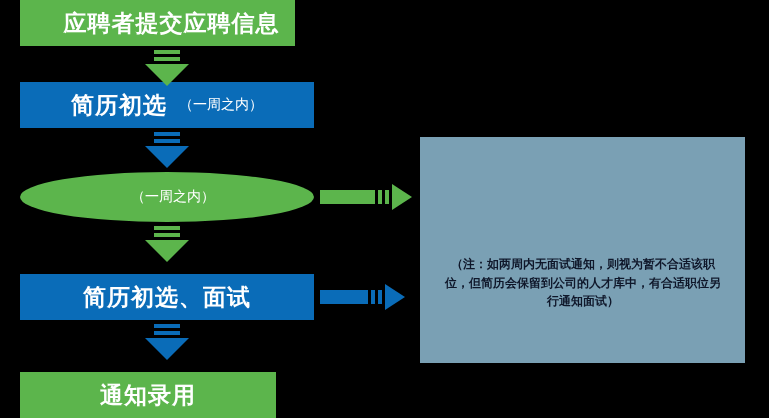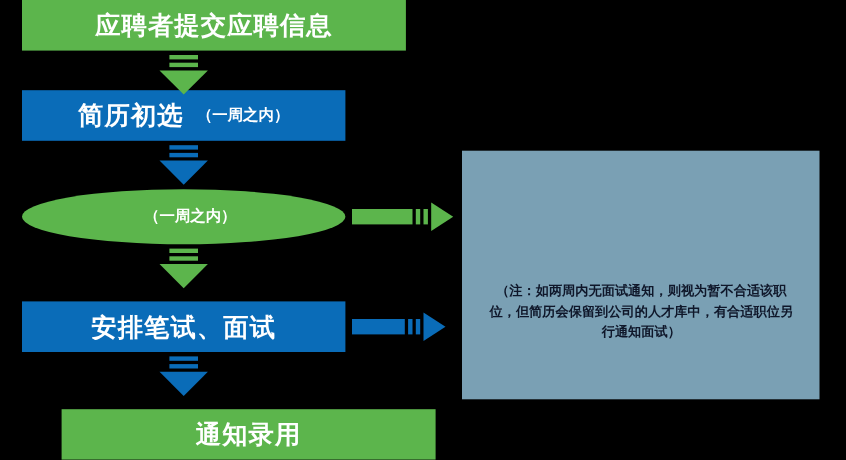--- a/index.html
+++ b/index.html
@@ -9,33 +9,33 @@
     position:relative;
   }
   #stage{position:absolute;left:0;top:0;width:769px;height:418px;}
 
   
   .node{
     position:absolute;display:flex;align-items:center;justify-content:center;
     color:#fff;font-weight:bold;white-space:nowrap;
   }
   .node .main{font-size:23px;letter-spacing:1px;}
-  .node .sub{font-size:14px;margin-left:12px;font-weight:bold;}
+  .node .sub{font-size:14px;margin-left:12px;font-weight:normal;}
 
   .rect{}
   .ellipse{border-radius:50%;}
 
   .green{background:#5cb54c;}
   .blue{background:#0a6cb8;}
 
-  #node0{left:20px;top:0px;width:349px;height:46px;}
+  #node0{left:20px;top:0px;width:247px;height:46px;padding-left:28px;}
   #node1{left:20px;top:82px;width:294px;height:46px;}
   #node2{left:20px;top:172px;width:294px;height:50px;}
   #node3{left:20px;top:274px;width:294px;height:46px;}
-  #node4{left:20px;top:372px;width:340px;height:46px;margin-left:36px;}
+  #node4{left:20px;top:372px;width:256px;height:46px;}
 
   
   .varrow{position:absolute;width:44px;}
   .varrow .bar{width:26px;margin:0 auto 3px auto;height:4px;}
   .varrow .head{
     width:0;height:0;margin:0 auto;
     border-left:22px solid transparent;border-right:22px solid transparent;
   }
   .vg .bar{background:#5cb54c;}
   .vg .head{border-top:22px solid #5cb54c;}
@@ -97,21 +97,21 @@
   <div class="node rect blue" id="node1">
     <span class="main">简历初选</span>
     <span class="sub">（一周之内）</span>
   </div>
 
   <div class="node ellipse green" id="node2">
     <span class="sub">（一周之内）</span>
   </div>
 
   <div class="node rect blue" id="node3">
-    <span class="main">安排笔试、面试</span>
+    <span class="main">简历初选、面试</span>
   </div>
 
   <div class="node rect green" id="node4">
     <span class="main">通知录用</span>
   </div>
 
   <div class="varrow vg" id="varrow0">
     <div class="bar"></div>
     <div class="bar"></div>
     <div class="head"></div>

